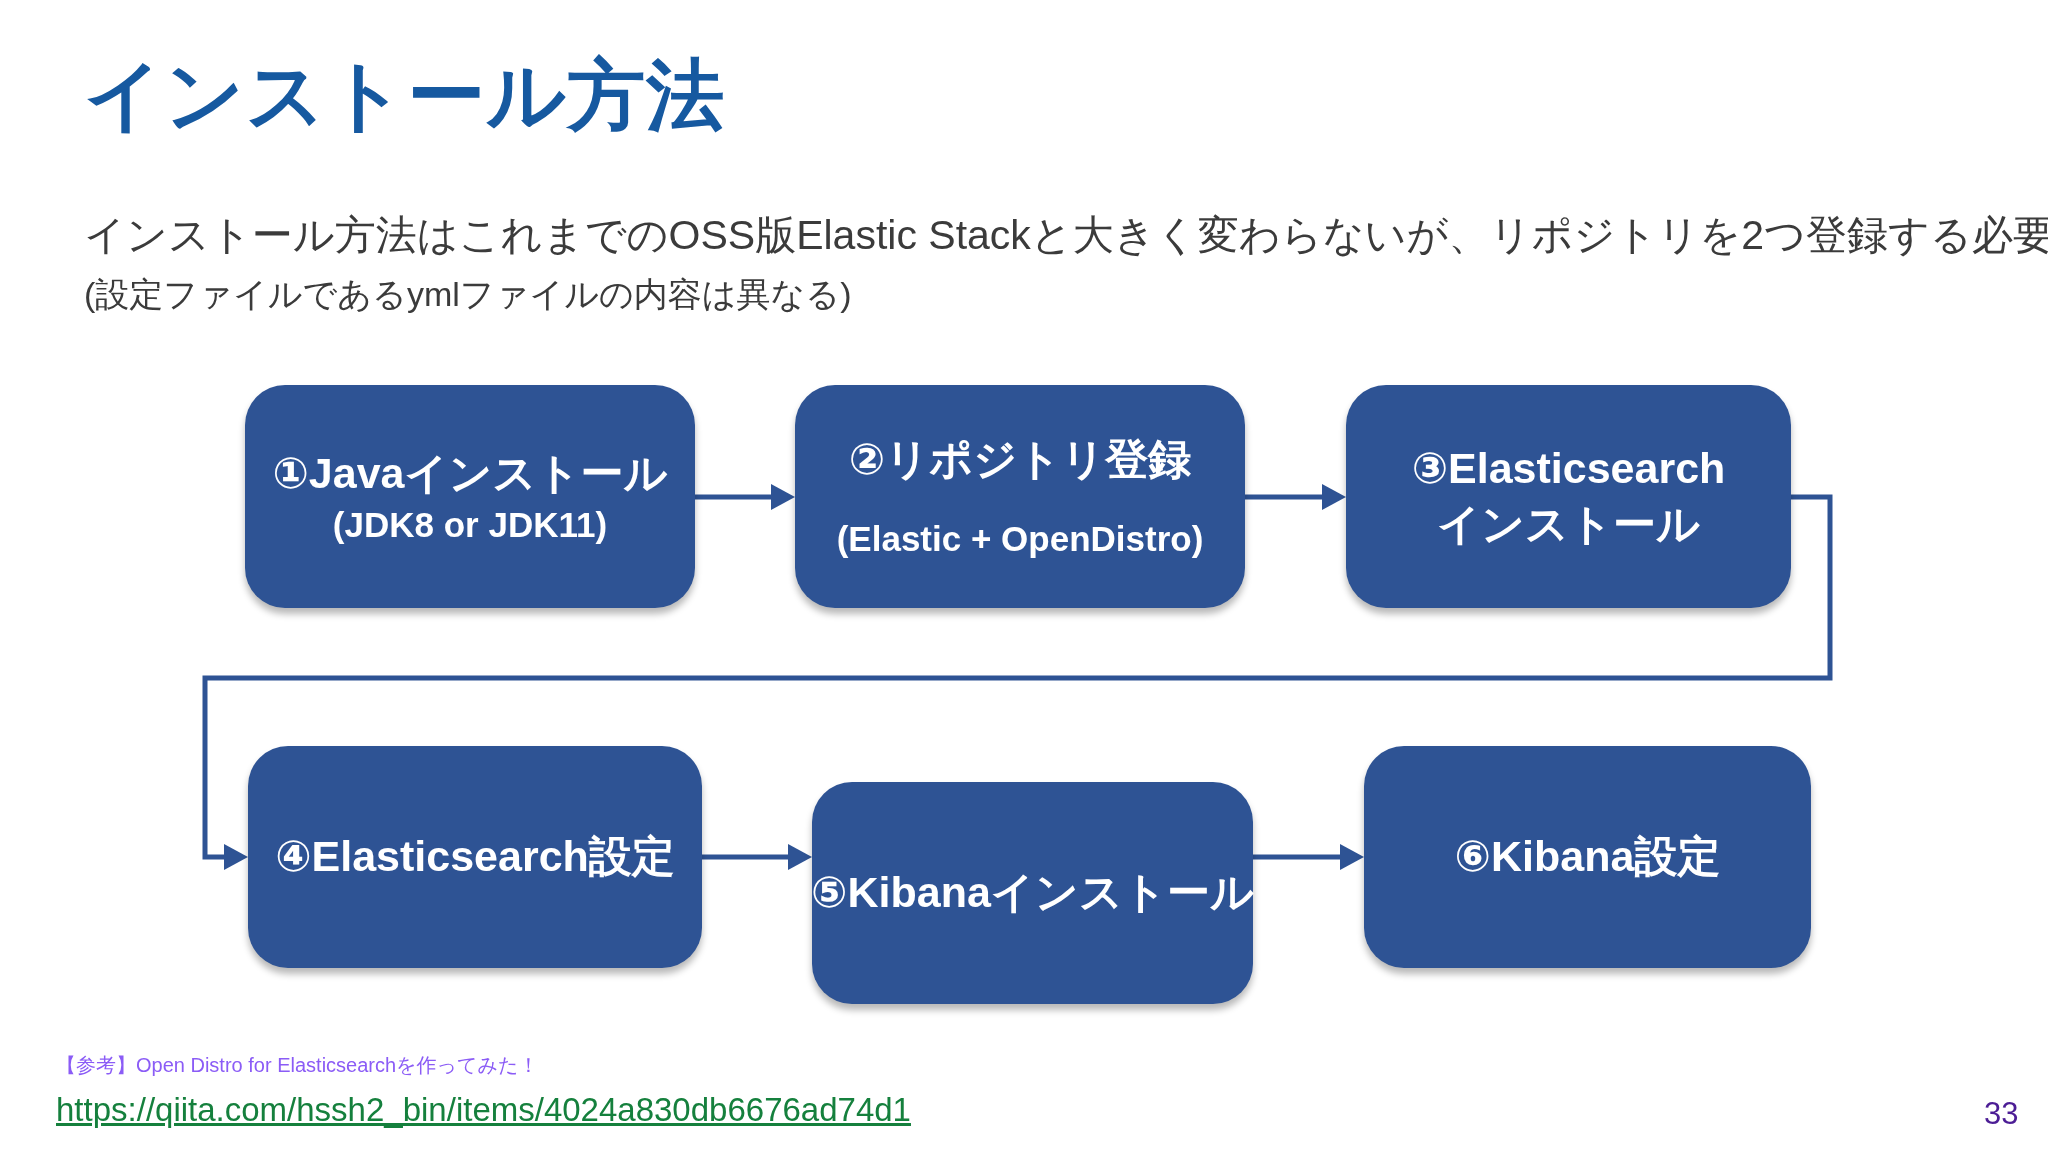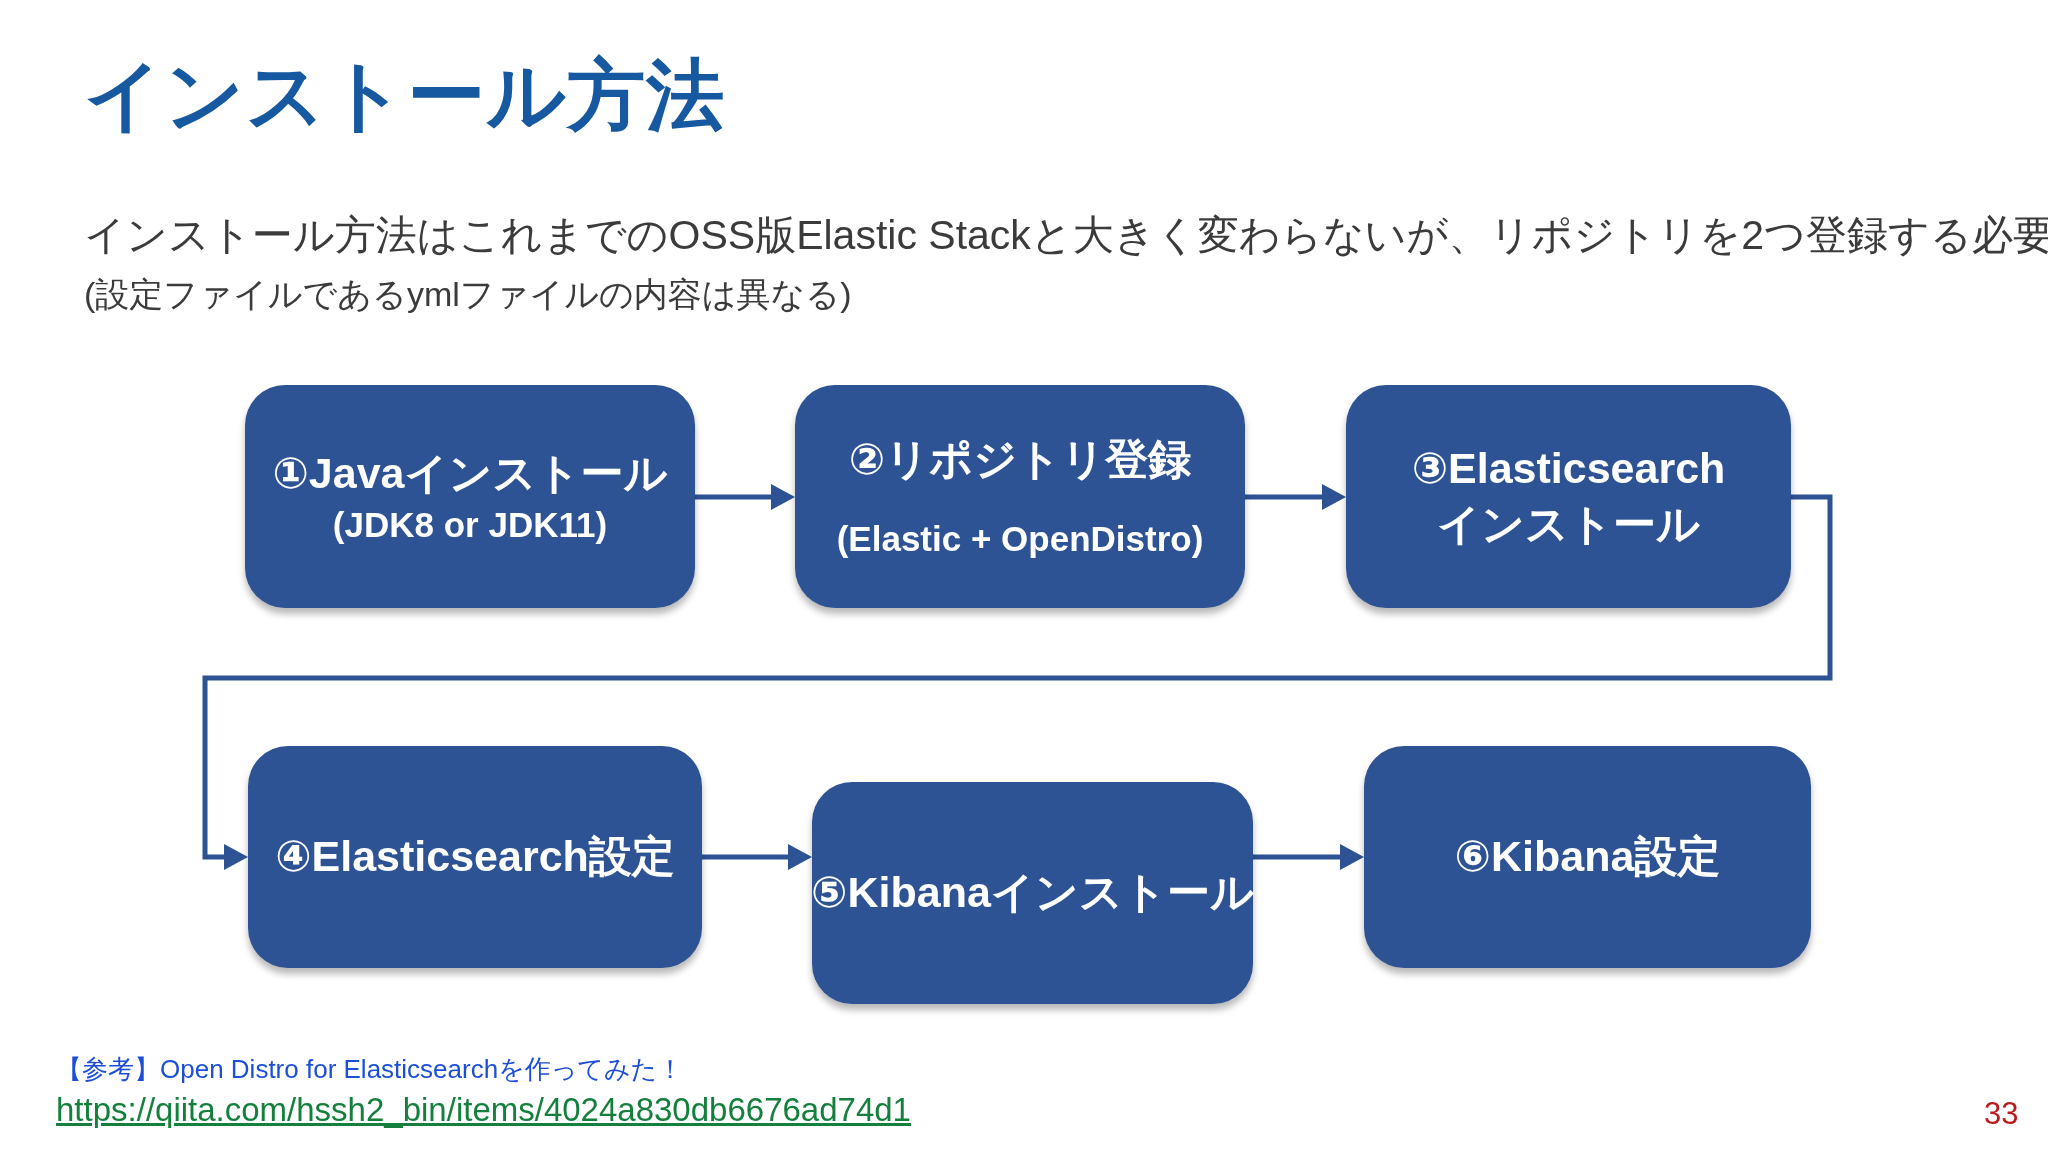--- a/index.html
+++ b/index.html
@@ -54,39 +54,39 @@
   svg.connectors {
     position: absolute;
     left: 0; top: 0;
     width: 2048px; height: 1152px;
     pointer-events: none;
   }
   .footer-ref {
     position: absolute;
     left: 56px;
     top: 1052px;
-    font-size: 26px;
-    color: #1d4ed8;
+    font-size: 20px;
+    color: #8b5cf6;
     white-space: nowrap;
   }
   .footer-link {
     position: absolute;
     left: 56px;
     top: 1091px;
     font-size: 33px;
     color: #15803d;
     text-decoration: underline;
     white-space: nowrap;
   }
   .page-number {
     position: absolute;
     left: 1984px;
     top: 1096px;
     font-size: 31px;
-    color: #b91c1c;
+    color: #4c1d95;
   }
 </style>
 </head>
 <body>
 
 <div class="slide">
 
   <div class="title">インストール方法</div>
 
   <div class="desc">

